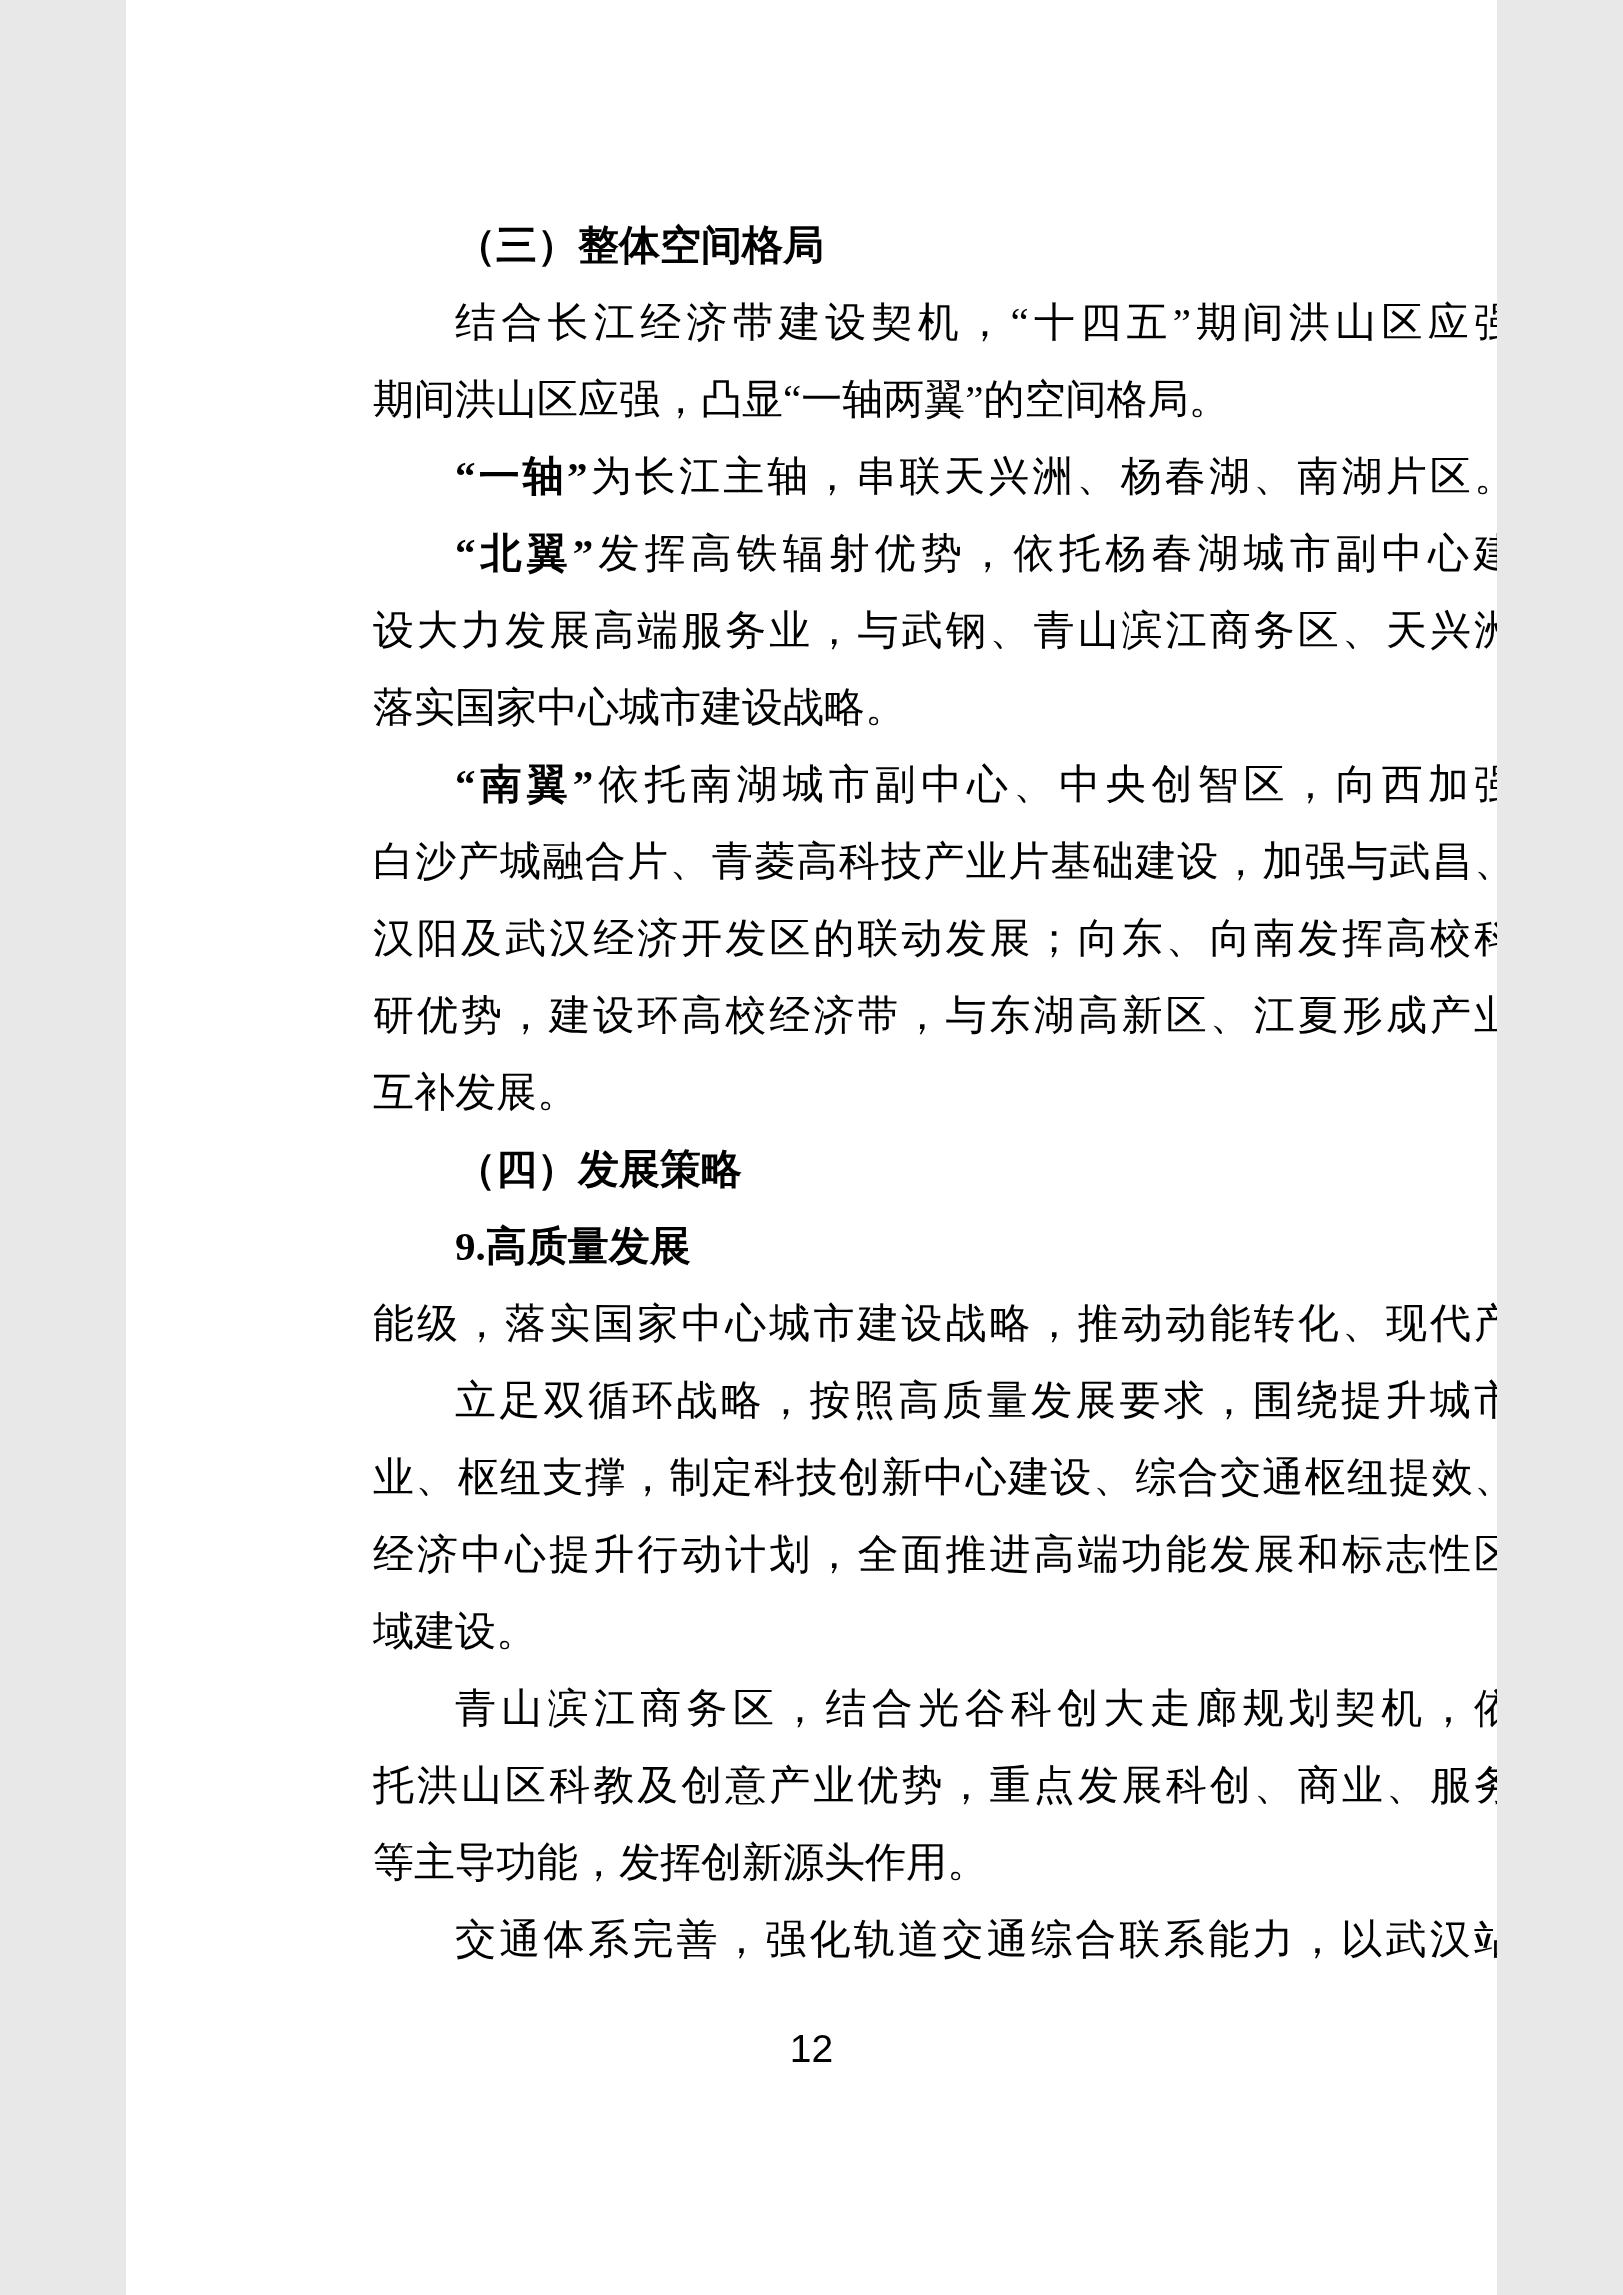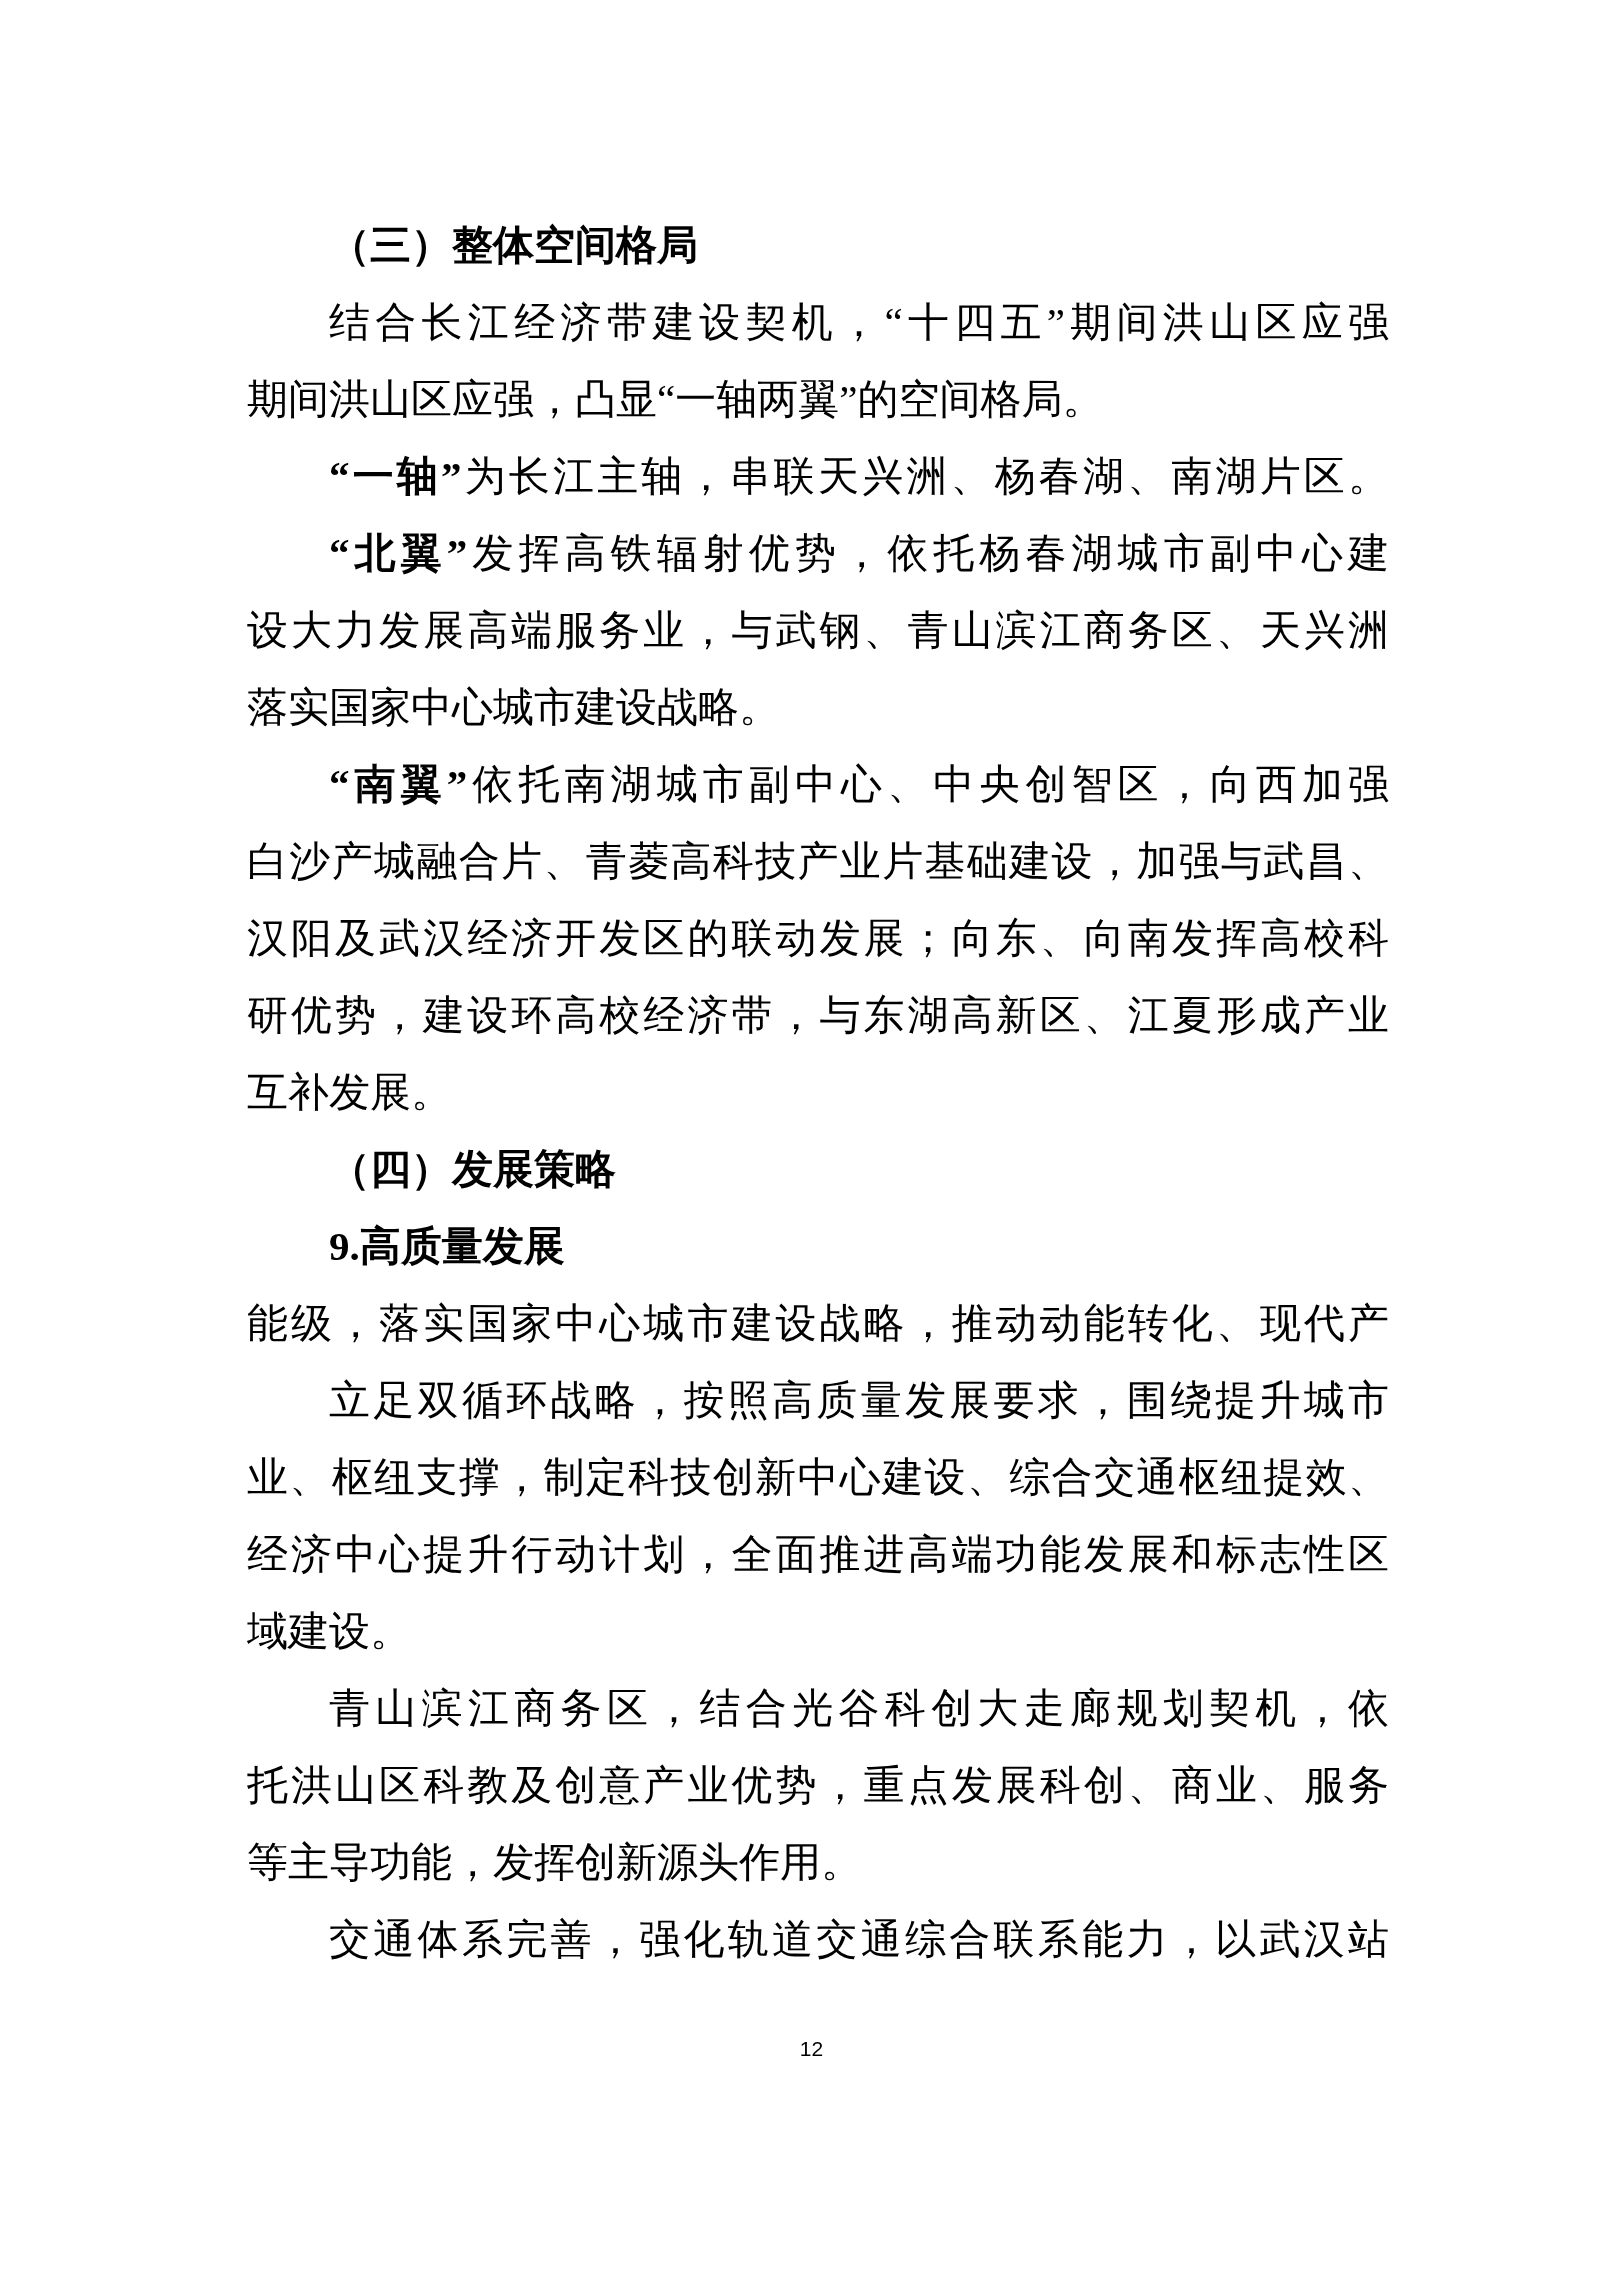--- a/index.html
+++ b/index.html
@@ -1,18 +1,18 @@
 <!DOCTYPE html>
 <html style="font-size:10.5px"><head>
 <meta charset="utf-8">
 <style>
   html, body { margin: 0; padding: 0; background: #e8e8e8; }
   .page {
     position: relative;
-    width: 1623px;
+    width: 1371px;
     height: 2295px;
     background: #ffffff;
     margin: 0 auto;
     overflow: hidden;
     font-family: "Liberation Serif", "DejaVu Serif", serif;
     color: #000000;
   }
   .content {
     position: absolute;
     left: 247px;
@@ -30,21 +30,21 @@
   .end  { text-align-last: left; }
   .indent { text-indent: 82px; }
   .h { font-weight: bold; }
   .b { font-weight: bold; }
   .footer {
     position: absolute;
     left: 0;
     top: 2029px;
     width: 100%;
     text-align: center;
-    font-size: 21px;
+    font-size: 39px;
     line-height: 39px;
     font-family: "Liberation Sans", "DejaVu Sans", sans-serif;
     color: #000000;
   }
 </style>
 </head>
 <body>
 
 <div class="page">
   <div class="content">

